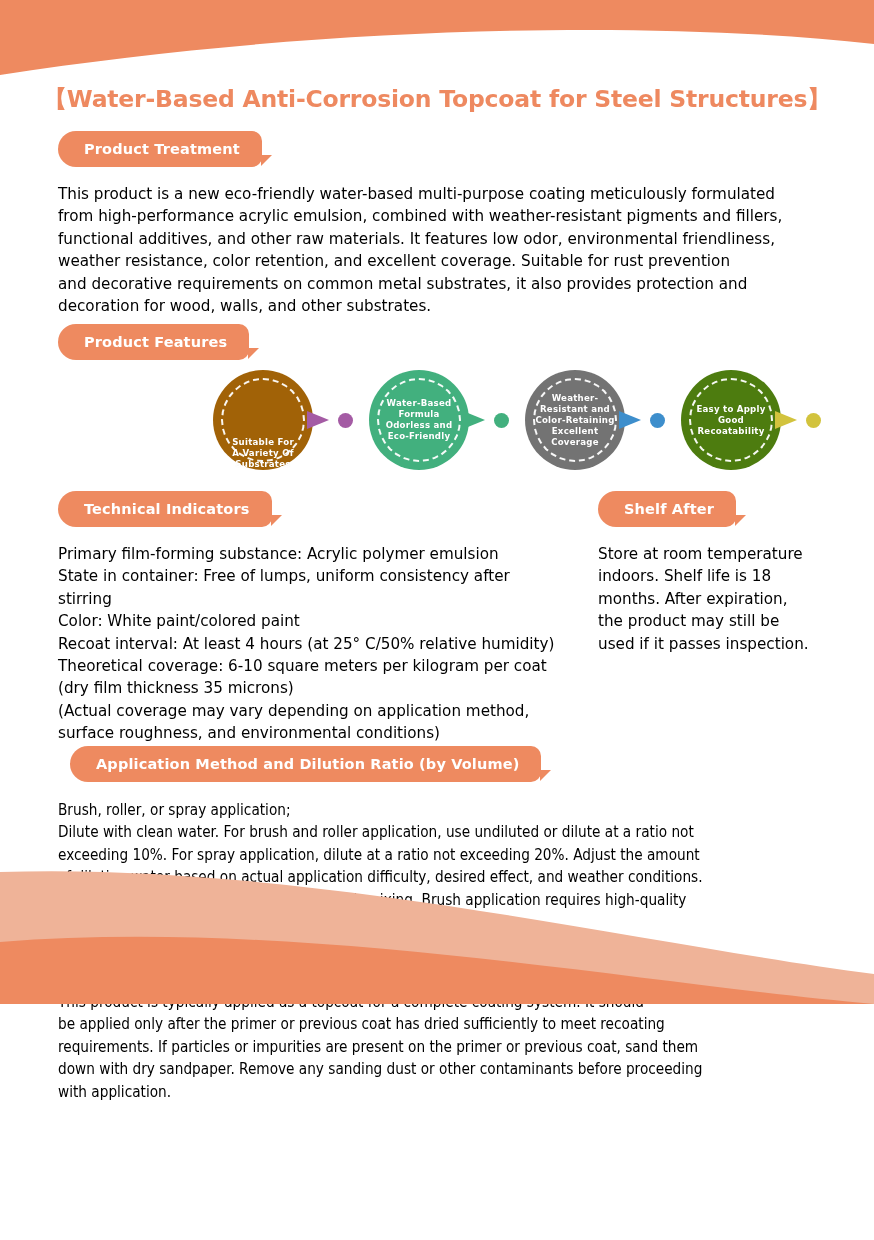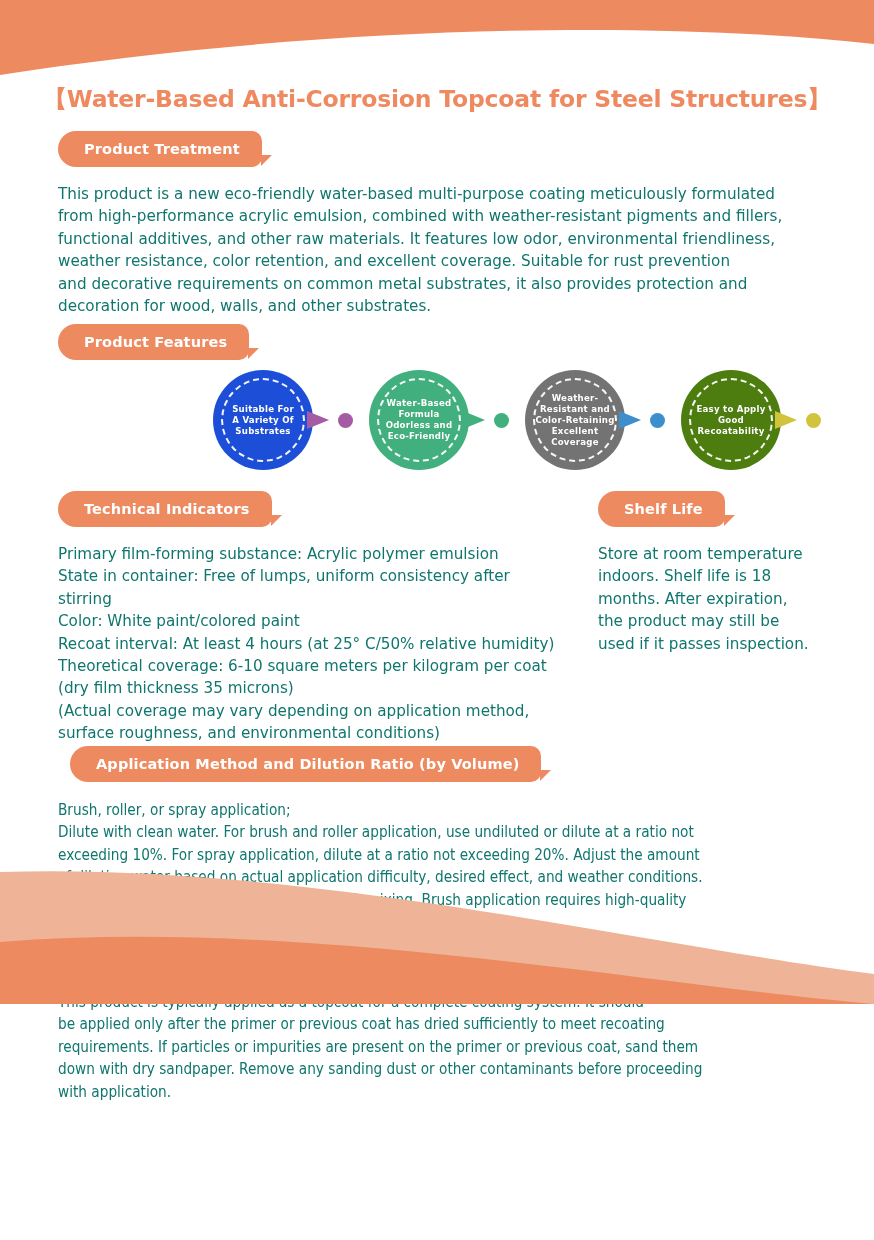--- a/index.html
+++ b/index.html
@@ -72,21 +72,21 @@
     width: 0;
     height: 0;
     border-top: 11px solid #EE8A60;
     border-right: 11px solid transparent;
   }
   .banner .banner-label { display: block; }
 
   
   .body-text {
     position: absolute;
-    color: #0f766e;
+    color: #000000;
     font-size: 15.2px;
     line-height: 22.4px;
     white-space: pre-line;
   }
   .body-text.narrow-font {
     font-family: "Liberation Sans Narrow", "DejaVu Sans Condensed", "DejaVu Sans", sans-serif;
     font-stretch: condensed;
   }
 
   
@@ -181,21 +181,21 @@
 
   <div class="banner" style="left:58px; top:324px;">
     <span class="banner-label">Product Features</span>
   </div>
 
   <div class="features-row">
 
 
     <div class="feature-node" style="left:213px;">
       <span class="feature-tail" style="color:#A45BA4;"></span>
-      <div class="feature-circle" style="background:#1d4ed8;">
+      <div class="feature-circle" style="background:#a16207;align-items:flex-end;">
         <span class="feature-dash"></span>
         <span class="feature-label">Suitable For
 A Variety Of
 Substrates</span>
       </div>
       <span class="feature-dot" style="left:125px; background:#A45BA4;"></span>
     </div>
 
     <div class="feature-node" style="left:369px;">
       <span class="feature-tail" style="color:#42B07E;"></span>
@@ -241,21 +241,21 @@
 State in container: Free of lumps, uniform consistency after
 stirring
 Color: White paint/colored paint
 Recoat interval: At least 4 hours (at 25° C/50% relative humidity)
 Theoretical coverage: 6-10 square meters per kilogram per coat
 (dry film thickness 35 microns)
 (Actual coverage may vary depending on application method,
 surface roughness, and environmental conditions)</div>
 
   <div class="banner" style="left:598px; top:491px;">
-    <span class="banner-label">Shelf Life</span>
+    <span class="banner-label">Shelf After</span>
   </div>
   <div class="body-text" style="left:598px; top:543px; width:240px;">Store at room temperature
 indoors. Shelf life is 18
 months. After expiration,
 the product may still be
 used if it passes inspection.</div>
 
   <div class="banner" style="left:70px; top:746px;">
     <span class="banner-label">Application Method and Dilution Ratio (by Volume)</span>
   </div>

